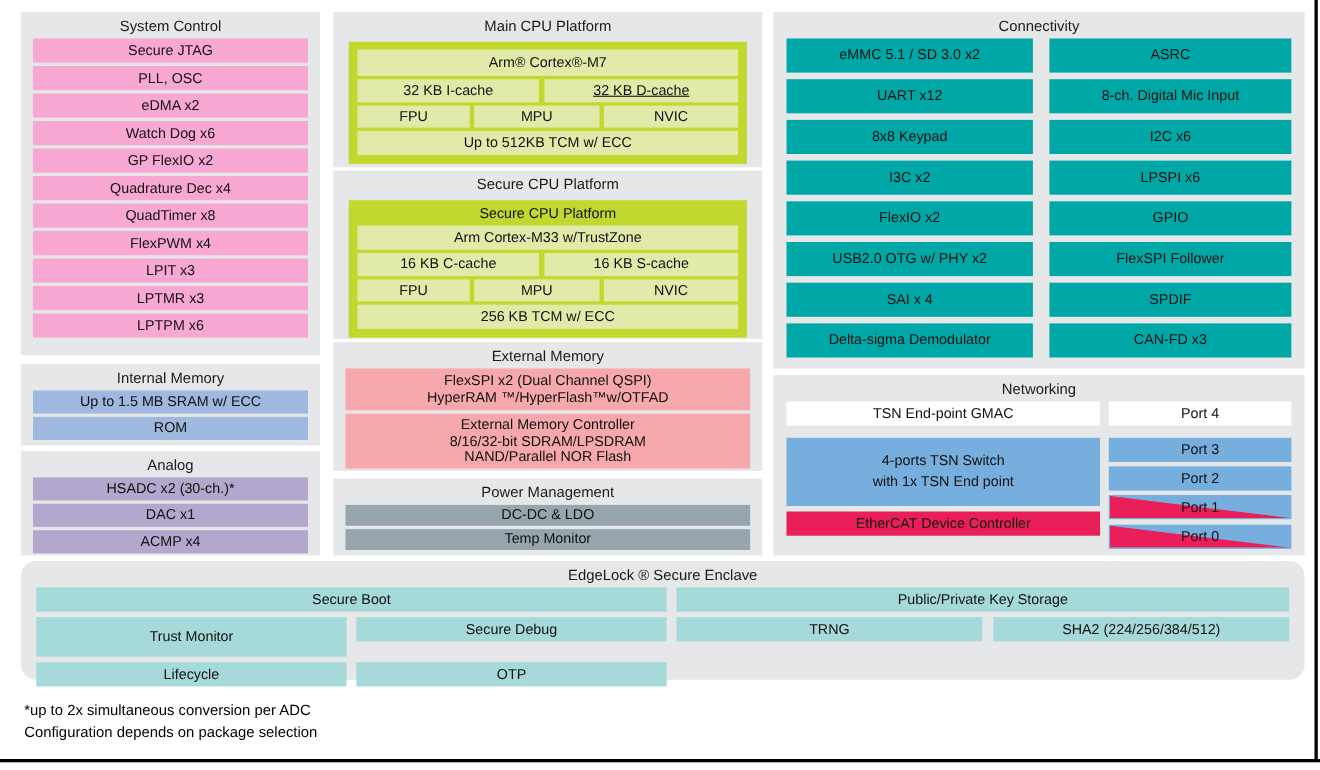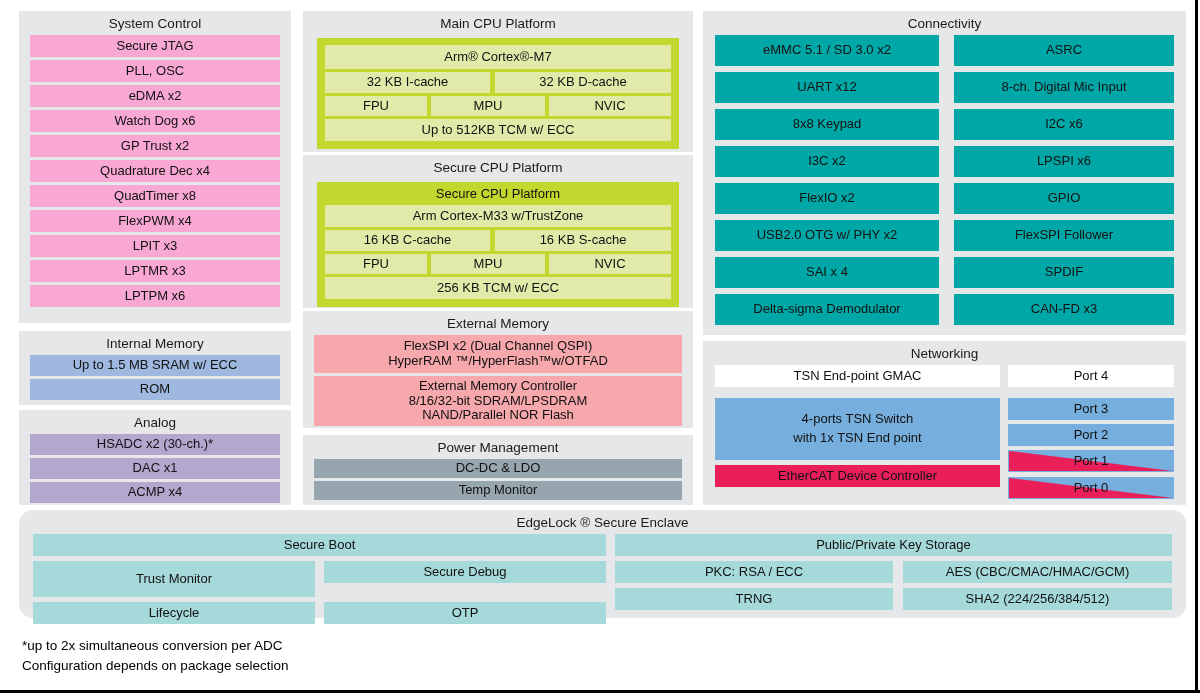--- a/index.html
+++ b/index.html
@@ -56,21 +56,21 @@
   <div class="edge-right"></div>
   <div class="edge-bottom"></div>
 
   <div class="panel" style="left:19px;top:11px;width:272px;height:312px;">
     <div class="panel-title" style="margin-top:2px;">System Control</div>
     <div style="padding:0 11px;">
       <div class="blk c-sys" style="height:22px;margin-bottom:3px;">Secure JTAG</div>
       <div class="blk c-sys" style="height:22px;margin-bottom:3px;">PLL, OSC</div>
       <div class="blk c-sys" style="height:22px;margin-bottom:3px;">eDMA x2</div>
       <div class="blk c-sys" style="height:22px;margin-bottom:3px;">Watch Dog x6</div>
-      <div class="blk c-sys" style="height:22px;margin-bottom:3px;">GP Trust x2</div>
+      <div class="blk c-sys" style="height:22px;margin-bottom:3px;">GP FlexIO x2</div>
       <div class="blk c-sys" style="height:22px;margin-bottom:3px;">Quadrature Dec x4</div>
       <div class="blk c-sys" style="height:22px;margin-bottom:3px;">QuadTimer x8</div>
       <div class="blk c-sys" style="height:22px;margin-bottom:3px;">FlexPWM x4</div>
       <div class="blk c-sys" style="height:22px;margin-bottom:3px;">LPIT x3</div>
       <div class="blk c-sys" style="height:22px;margin-bottom:3px;">LPTMR x3</div>
       <div class="blk c-sys" style="height:22px;">LPTPM x6</div>
     </div>
   </div>
 
   <div class="panel" style="left:19px;top:331px;width:272px;height:74px;">
@@ -89,21 +89,21 @@
       <div class="blk c-ana" style="height:21px;">ACMP x4</div>
     </div>
   </div>
 
   <div class="panel" style="left:303px;top:11px;width:390px;height:141px;">
     <div class="panel-title" style="margin-top:2px;">Main CPU Platform</div>
     <div class="c-cpu-outer" style="margin:3px 14px 0 14px;padding:7px 8px 8px 8px;">
       <div class="blk c-cpu-inner" style="height:24px;margin-bottom:3px;">Arm® Cortex®-M7</div>
       <div class="row" style="margin-bottom:3px;">
         <div class="blk c-cpu-inner" style="height:21px;width:165px;margin-right:5px;">32 KB I-cache</div>
-        <div class="blk c-cpu-inner" style="height:21px;flex:1;">32 KB D-cache</div>
+        <div class="blk c-cpu-inner" style="height:21px;flex:1;text-decoration:underline;">32 KB D-cache</div>
       </div>
       <div class="row" style="margin-bottom:3px;">
         <div class="blk c-cpu-inner" style="height:20px;width:102px;margin-right:4px;">FPU</div>
         <div class="blk c-cpu-inner" style="height:20px;width:114px;margin-right:4px;">MPU</div>
         <div class="blk c-cpu-inner" style="height:20px;flex:1;">NVIC</div>
       </div>
       <div class="blk c-cpu-inner" style="height:22px;">Up to 512KB TCM w/ ECC</div>
     </div>
   </div>
 
@@ -210,24 +210,20 @@
           <div class="blk c-edge" style="height:36px;width:282px;margin-right:9px;">Trust Monitor</div>
           <div class="blk c-edge" style="height:22px;flex:1;">Secure Debug</div>
         </div>
         <div class="row">
           <div class="blk c-edge" style="height:22px;width:282px;margin-right:9px;">Lifecycle</div>
           <div class="blk c-edge" style="height:22px;flex:1;">OTP</div>
         </div>
       </div>
       <div style="flex:1;">
         <div class="blk c-edge" style="height:22px;margin-bottom:5px;">Public/Private Key Storage</div>
-        <div class="row" style="margin-bottom:5px;">
-          <div class="blk c-edge" style="height:22px;width:278px;margin-right:10px;">PKC: RSA / ECC</div>
-          <div class="blk c-edge" style="height:22px;flex:1;">AES (CBC/CMAC/HMAC/GCM)</div>
-        </div>
         <div class="row">
           <div class="blk c-edge" style="height:22px;width:278px;margin-right:10px;">TRNG</div>
           <div class="blk c-edge" style="height:22px;flex:1;">SHA2 (224/256/384/512)</div>
         </div>
       </div>
     </div>
   </div>
 
   <div class="footnote" style="left:22px;top:636px;width:640px;">*up to 2x simultaneous conversion per ADC
  Configuration depends on package selection</div>

